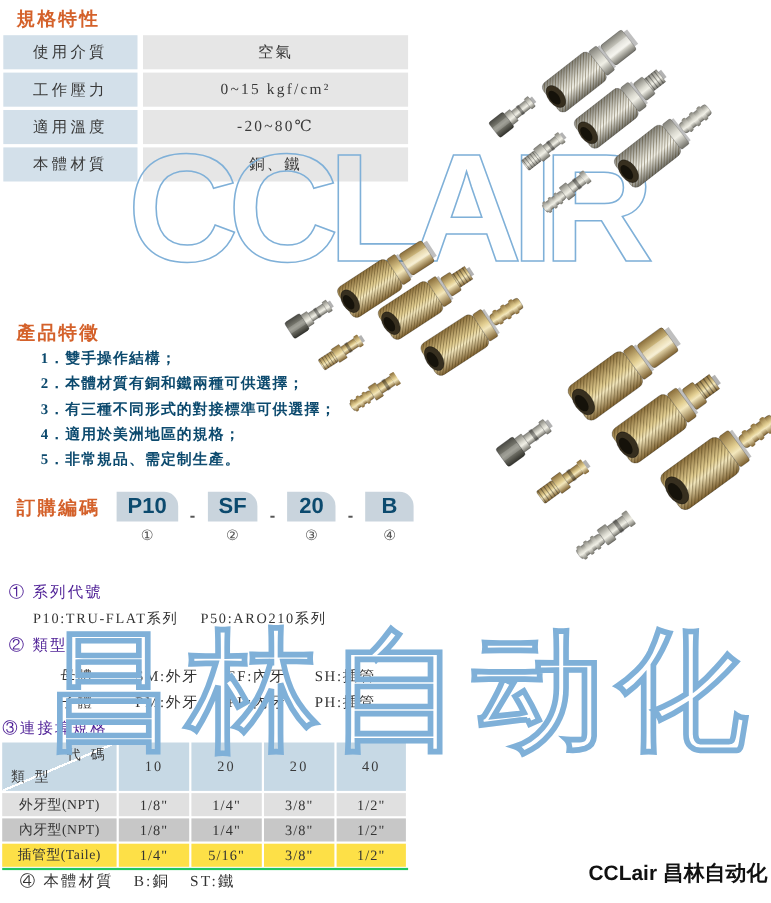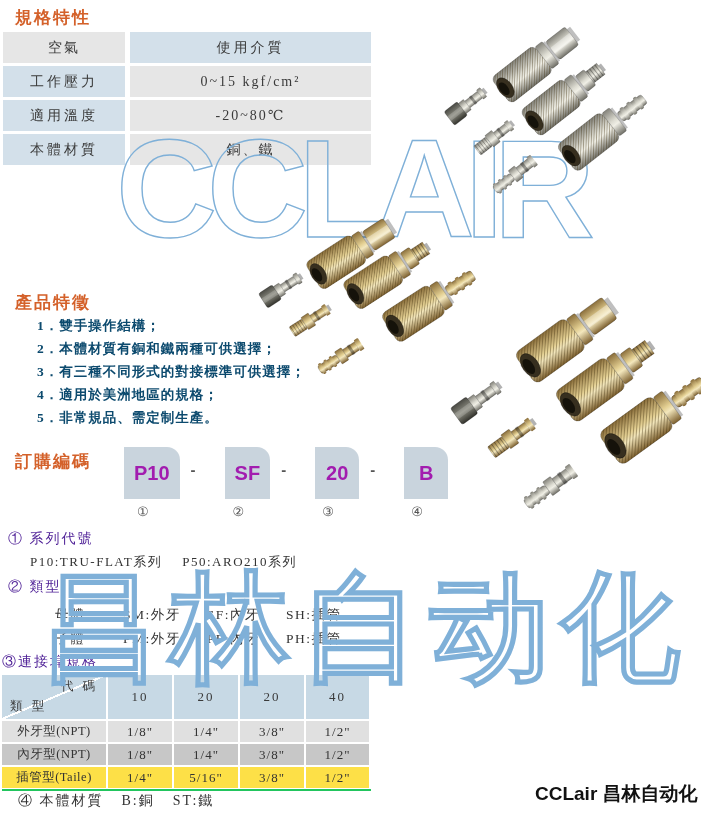--- a/index.html
+++ b/index.html
@@ -21,24 +21,24 @@
   .spec-table .lab{background:#d3e0ea;}
   .spec-table .val{background:#e6e6e6;letter-spacing:2px;}
   
   .features{left:15px;top:291px;width:360px;}
   .features .item{font-size:13.5px;font-weight:bold;color:#0c4a6e;
     line-height:23px;letter-spacing:1px;white-space:nowrap;margin-left:22px;}
   .features .item:first-of-type{margin-top:10px;}
   
   .order-row{left:106px;top:447px;display:flex;align-items:flex-start;gap:11px;}
   .order-seg{display:flex;flex-direction:column;align-items:center;}
-  .order-box{min-width:24px;padding:0 10px;height:52px;background:#c9d4dd;
+  .order-box{min-width:24px;padding:0 10px;height:27px;background:#c9d4dd;
     border-radius:0 13px 0 0;display:flex;align-items:center;justify-content:center;
     font-family:"Liberation Sans","DejaVu Sans",sans-serif;font-weight:bold;
-    font-size:20px;color:#a21caf;margin-left:18px;}
+    font-size:20px;color:#0c4a6e;}
   .order-idx{margin-top:5px;font-size:13px;color:#555;}
   .order-dash{height:44px;display:flex;align-items:center;
     font-family:"Liberation Sans","DejaVu Sans",sans-serif;
     font-weight:bold;color:#555;font-size:15px;}
   
   .note-label{font-size:14px;color:#4c1d95;letter-spacing:2px;white-space:nowrap;}
   .note-line{display:flex;gap:20px;font-size:13px;color:#333;
     letter-spacing:1.5px;white-space:nowrap;}
   .type-row{display:flex;gap:26px;font-size:13.5px;color:#333;
     letter-spacing:1.5px;white-space:nowrap;}
@@ -77,22 +77,22 @@
   
   .photos{position:absolute;left:0;top:0;width:701px;height:821px;z-index:6;
     pointer-events:none;}
 </style>
 </head>
 <body>
 
 <div class="abs sec-title" style="left:15px;top:6px;">規格特性</div>
 
 <div class="abs spec-table">
+  <div class="cell lab">使用介質</div>
   <div class="cell val">空氣</div>
-  <div class="cell lab">使用介質</div>
   <div class="cell lab">工作壓力</div>
   <div class="cell val">0~15 kgf/cm²</div>
   <div class="cell lab">適用溫度</div>
   <div class="cell val">-20~80℃</div>
   <div class="cell lab">本體材質</div>
   <div class="cell val">銅、鐵</div>
 </div>
 
 <div class="abs features">
   <div class="sec-title">產品特徵</div>

